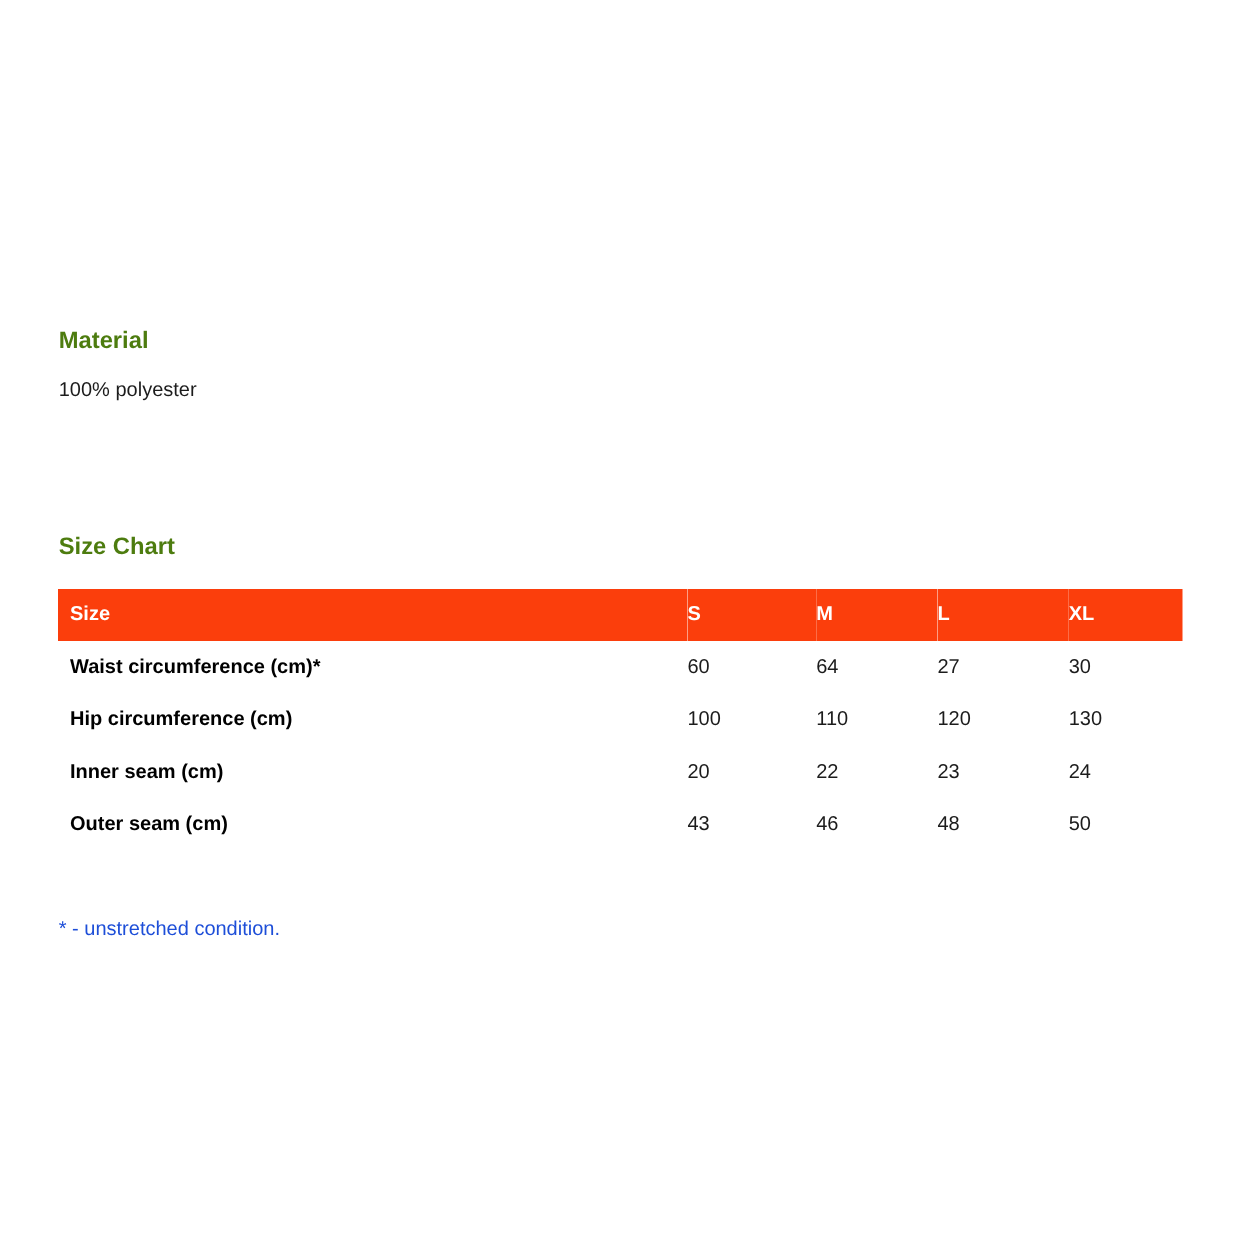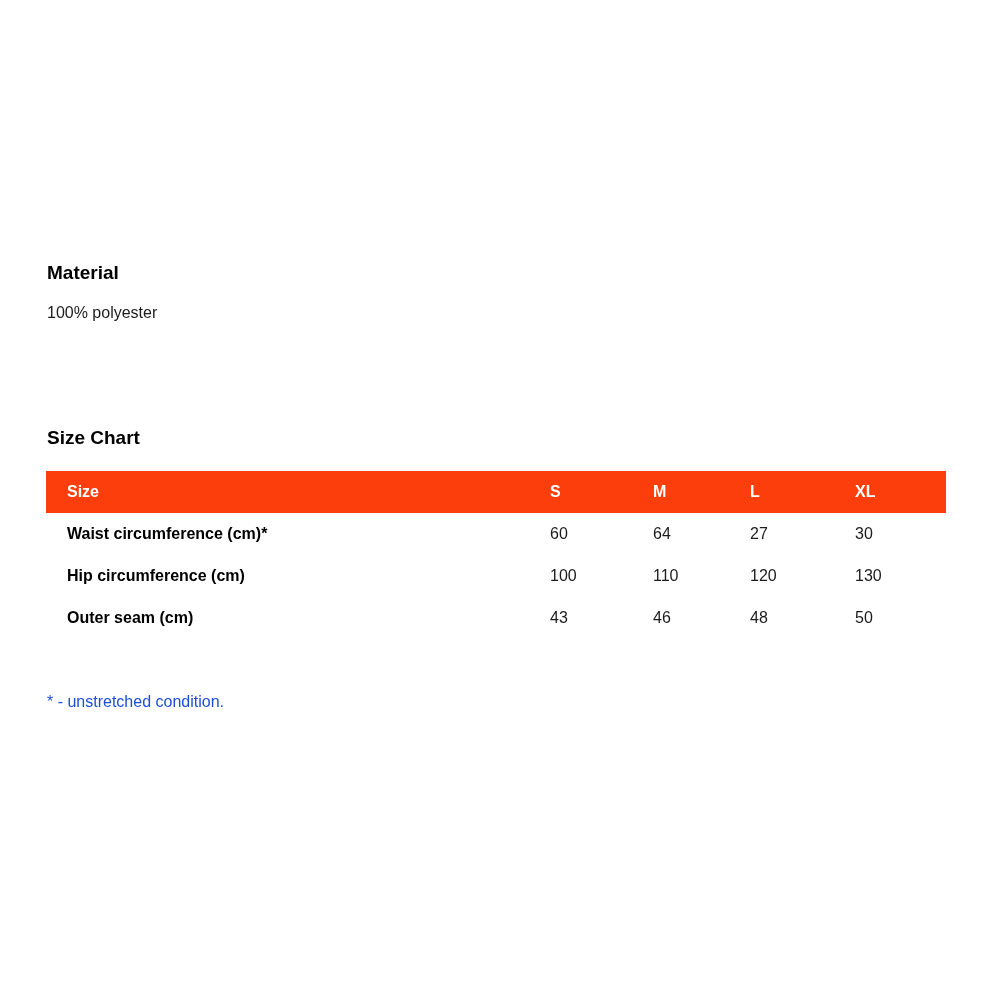--- a/index.html
+++ b/index.html
@@ -19,21 +19,21 @@
     position: absolute;
     top: 0; left: 0;
     width: 1000px;
     height: 1000px;
   }
   .heading {
     margin: 0 0 0 47px;
     font-size: 19px;
     font-weight: 700;
     line-height: 24px;
-    color: #000000;
+    color: #4d7c0f;
   }
   .material-heading {
     padding-top: 261px;
   }
   .body-text {
     margin: 18px 0 0 47px;
     font-size: 16px;
     font-weight: 400;
     line-height: 20px;
     color: #1c1c1c;
@@ -63,21 +63,21 @@
     white-space: nowrap;
     overflow: hidden;
   }
   .size-table thead th {
     background: #fb3e0c;
     color: #ffffff;
     font-weight: 700;
   }
   .size-table th.label-cell,
   .size-table td.label-cell {
-    padding-left: 21px;
+    padding-left: 10px;
   }
   .size-table td.label-cell {
     font-weight: 700;
     color: #000000;
   }
   .size-table td.value-cell {
     font-weight: 400;
     color: #1c1c1c;
   }
   .footnote {
@@ -127,20 +127,27 @@
           <td class="value-cell">30</td>
         </tr>
         <tr>
           <td class="label-cell">Hip circumference (cm)</td>
           <td class="value-cell">100</td>
           <td class="value-cell">110</td>
           <td class="value-cell">120</td>
           <td class="value-cell">130</td>
         </tr>
         <tr>
+          <td class="label-cell">Inner seam (cm)</td>
+          <td class="value-cell">20</td>
+          <td class="value-cell">22</td>
+          <td class="value-cell">23</td>
+          <td class="value-cell">24</td>
+        </tr>
+        <tr>
           <td class="label-cell">Outer seam (cm)</td>
           <td class="value-cell">43</td>
           <td class="value-cell">46</td>
           <td class="value-cell">48</td>
           <td class="value-cell">50</td>
         </tr>
       </tbody>
     </table>
 
     <p class="footnote">* - unstretched condition.</p>

